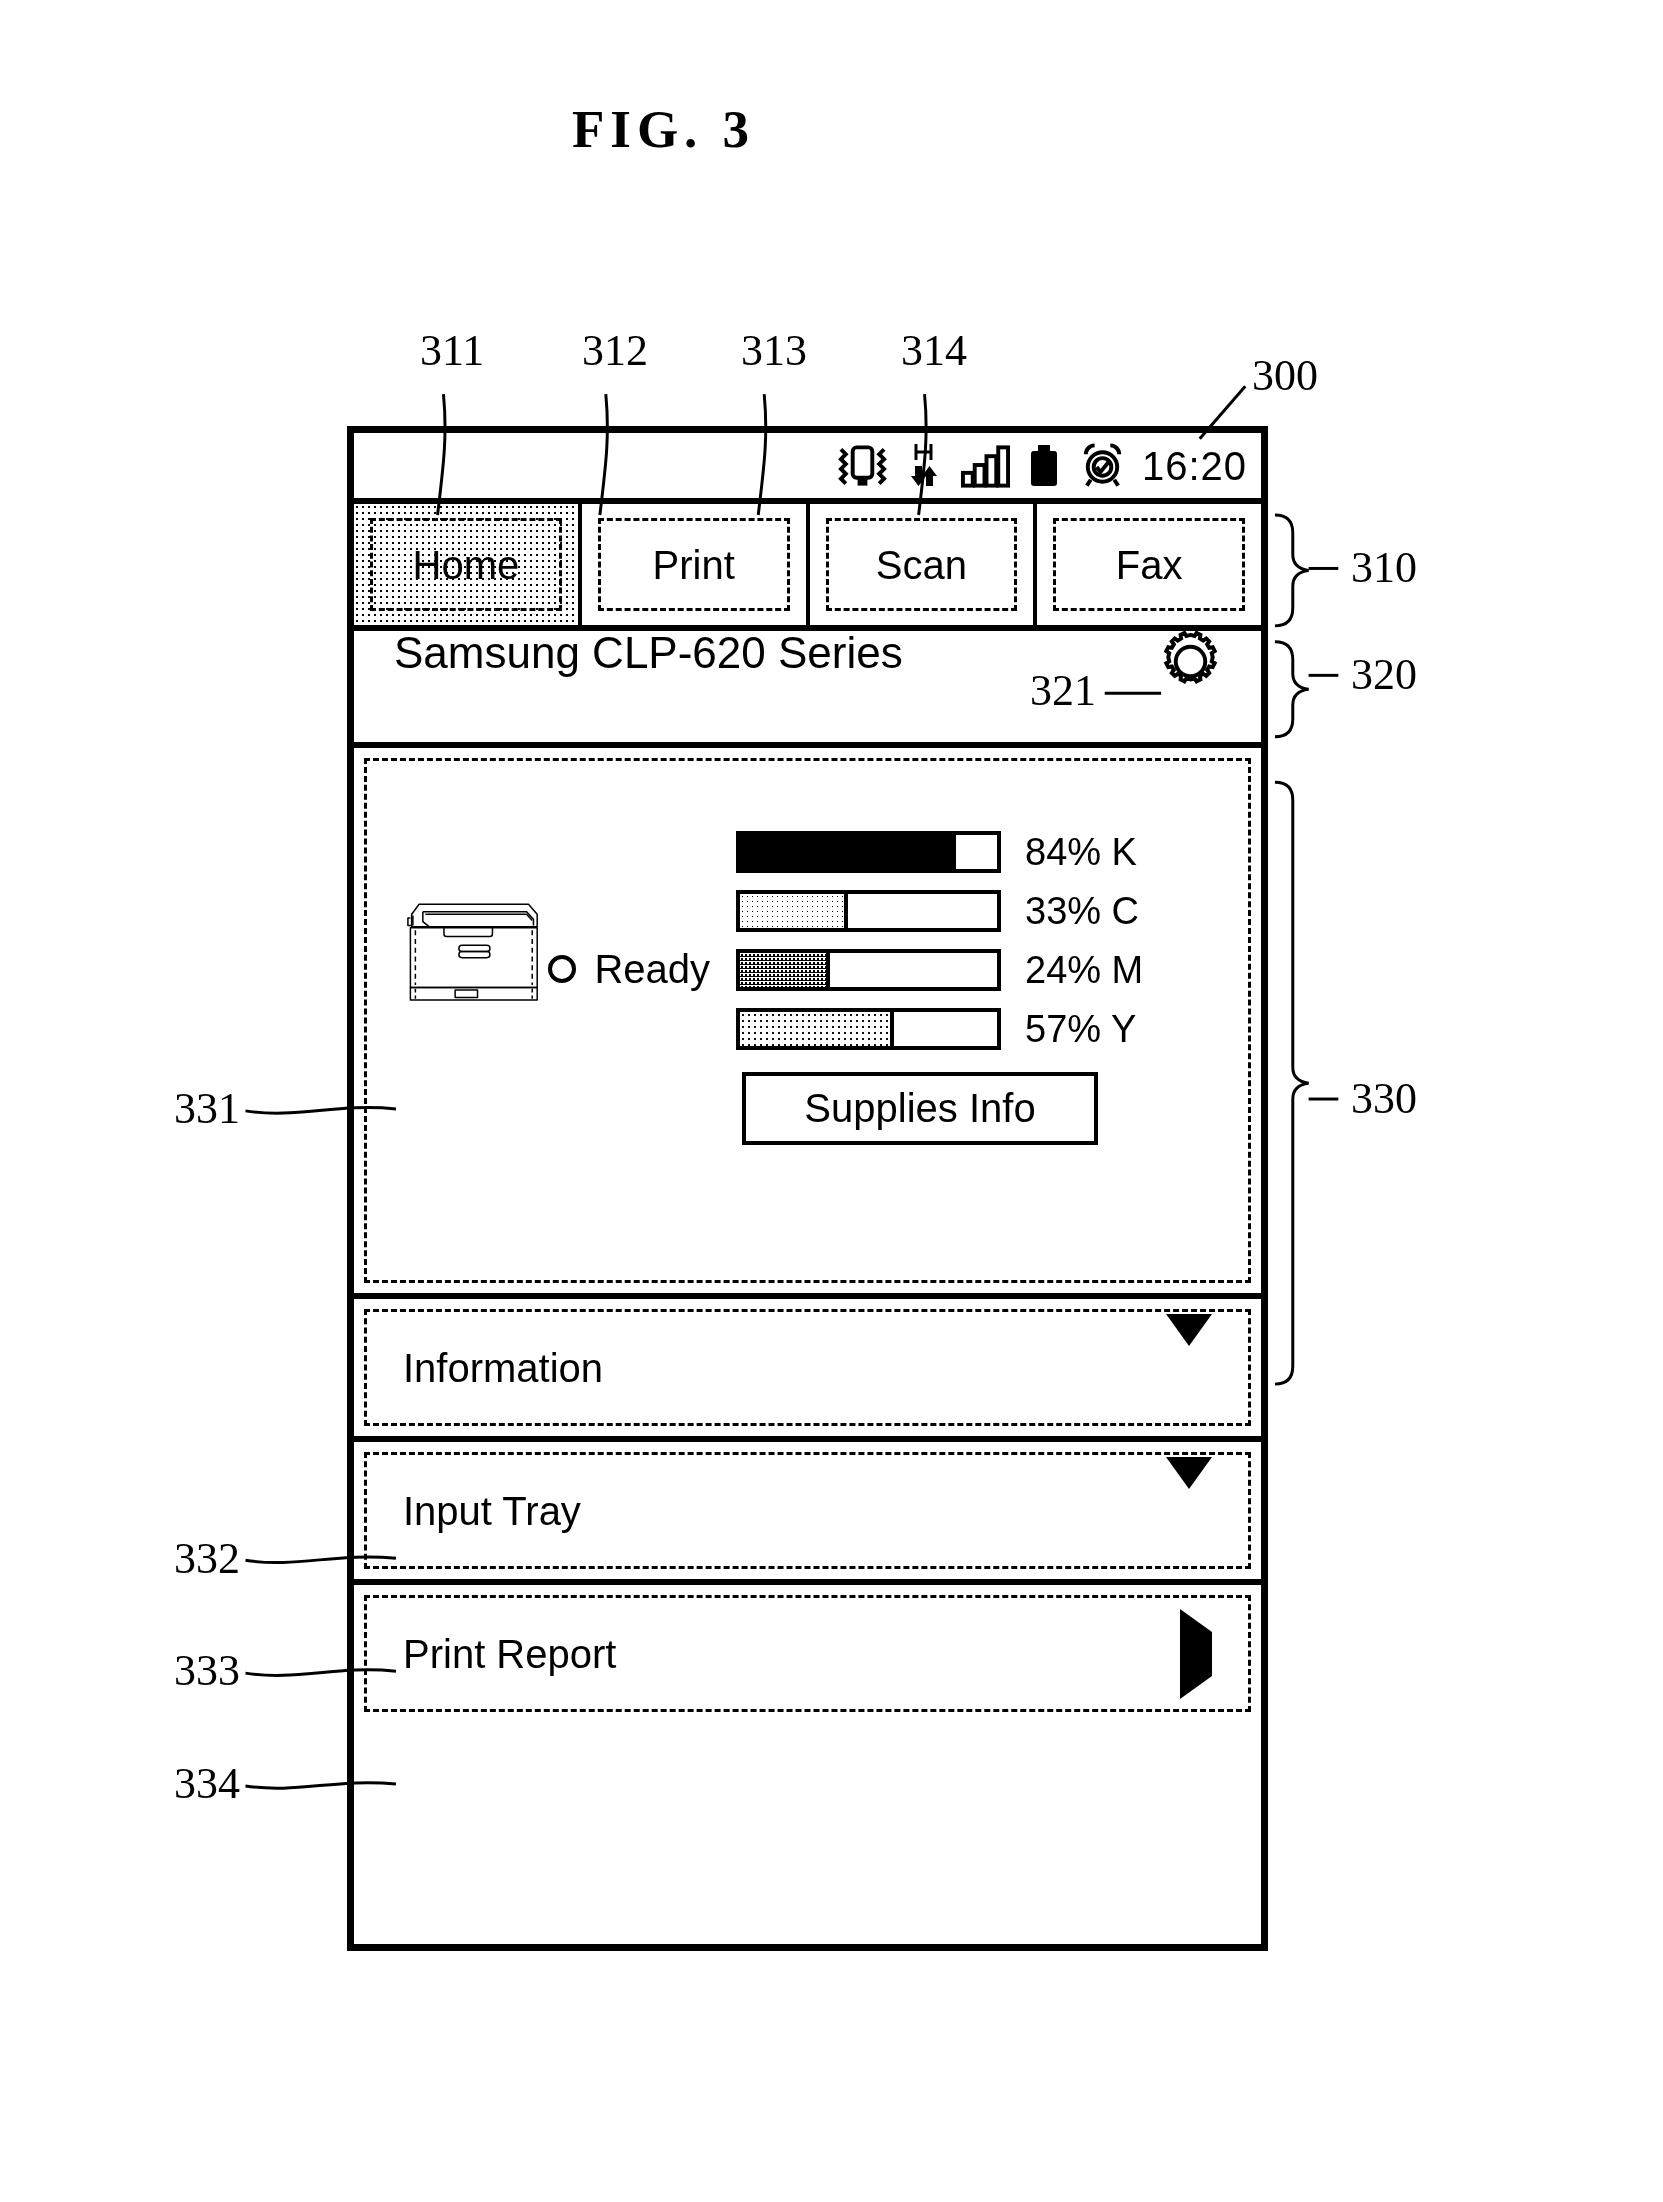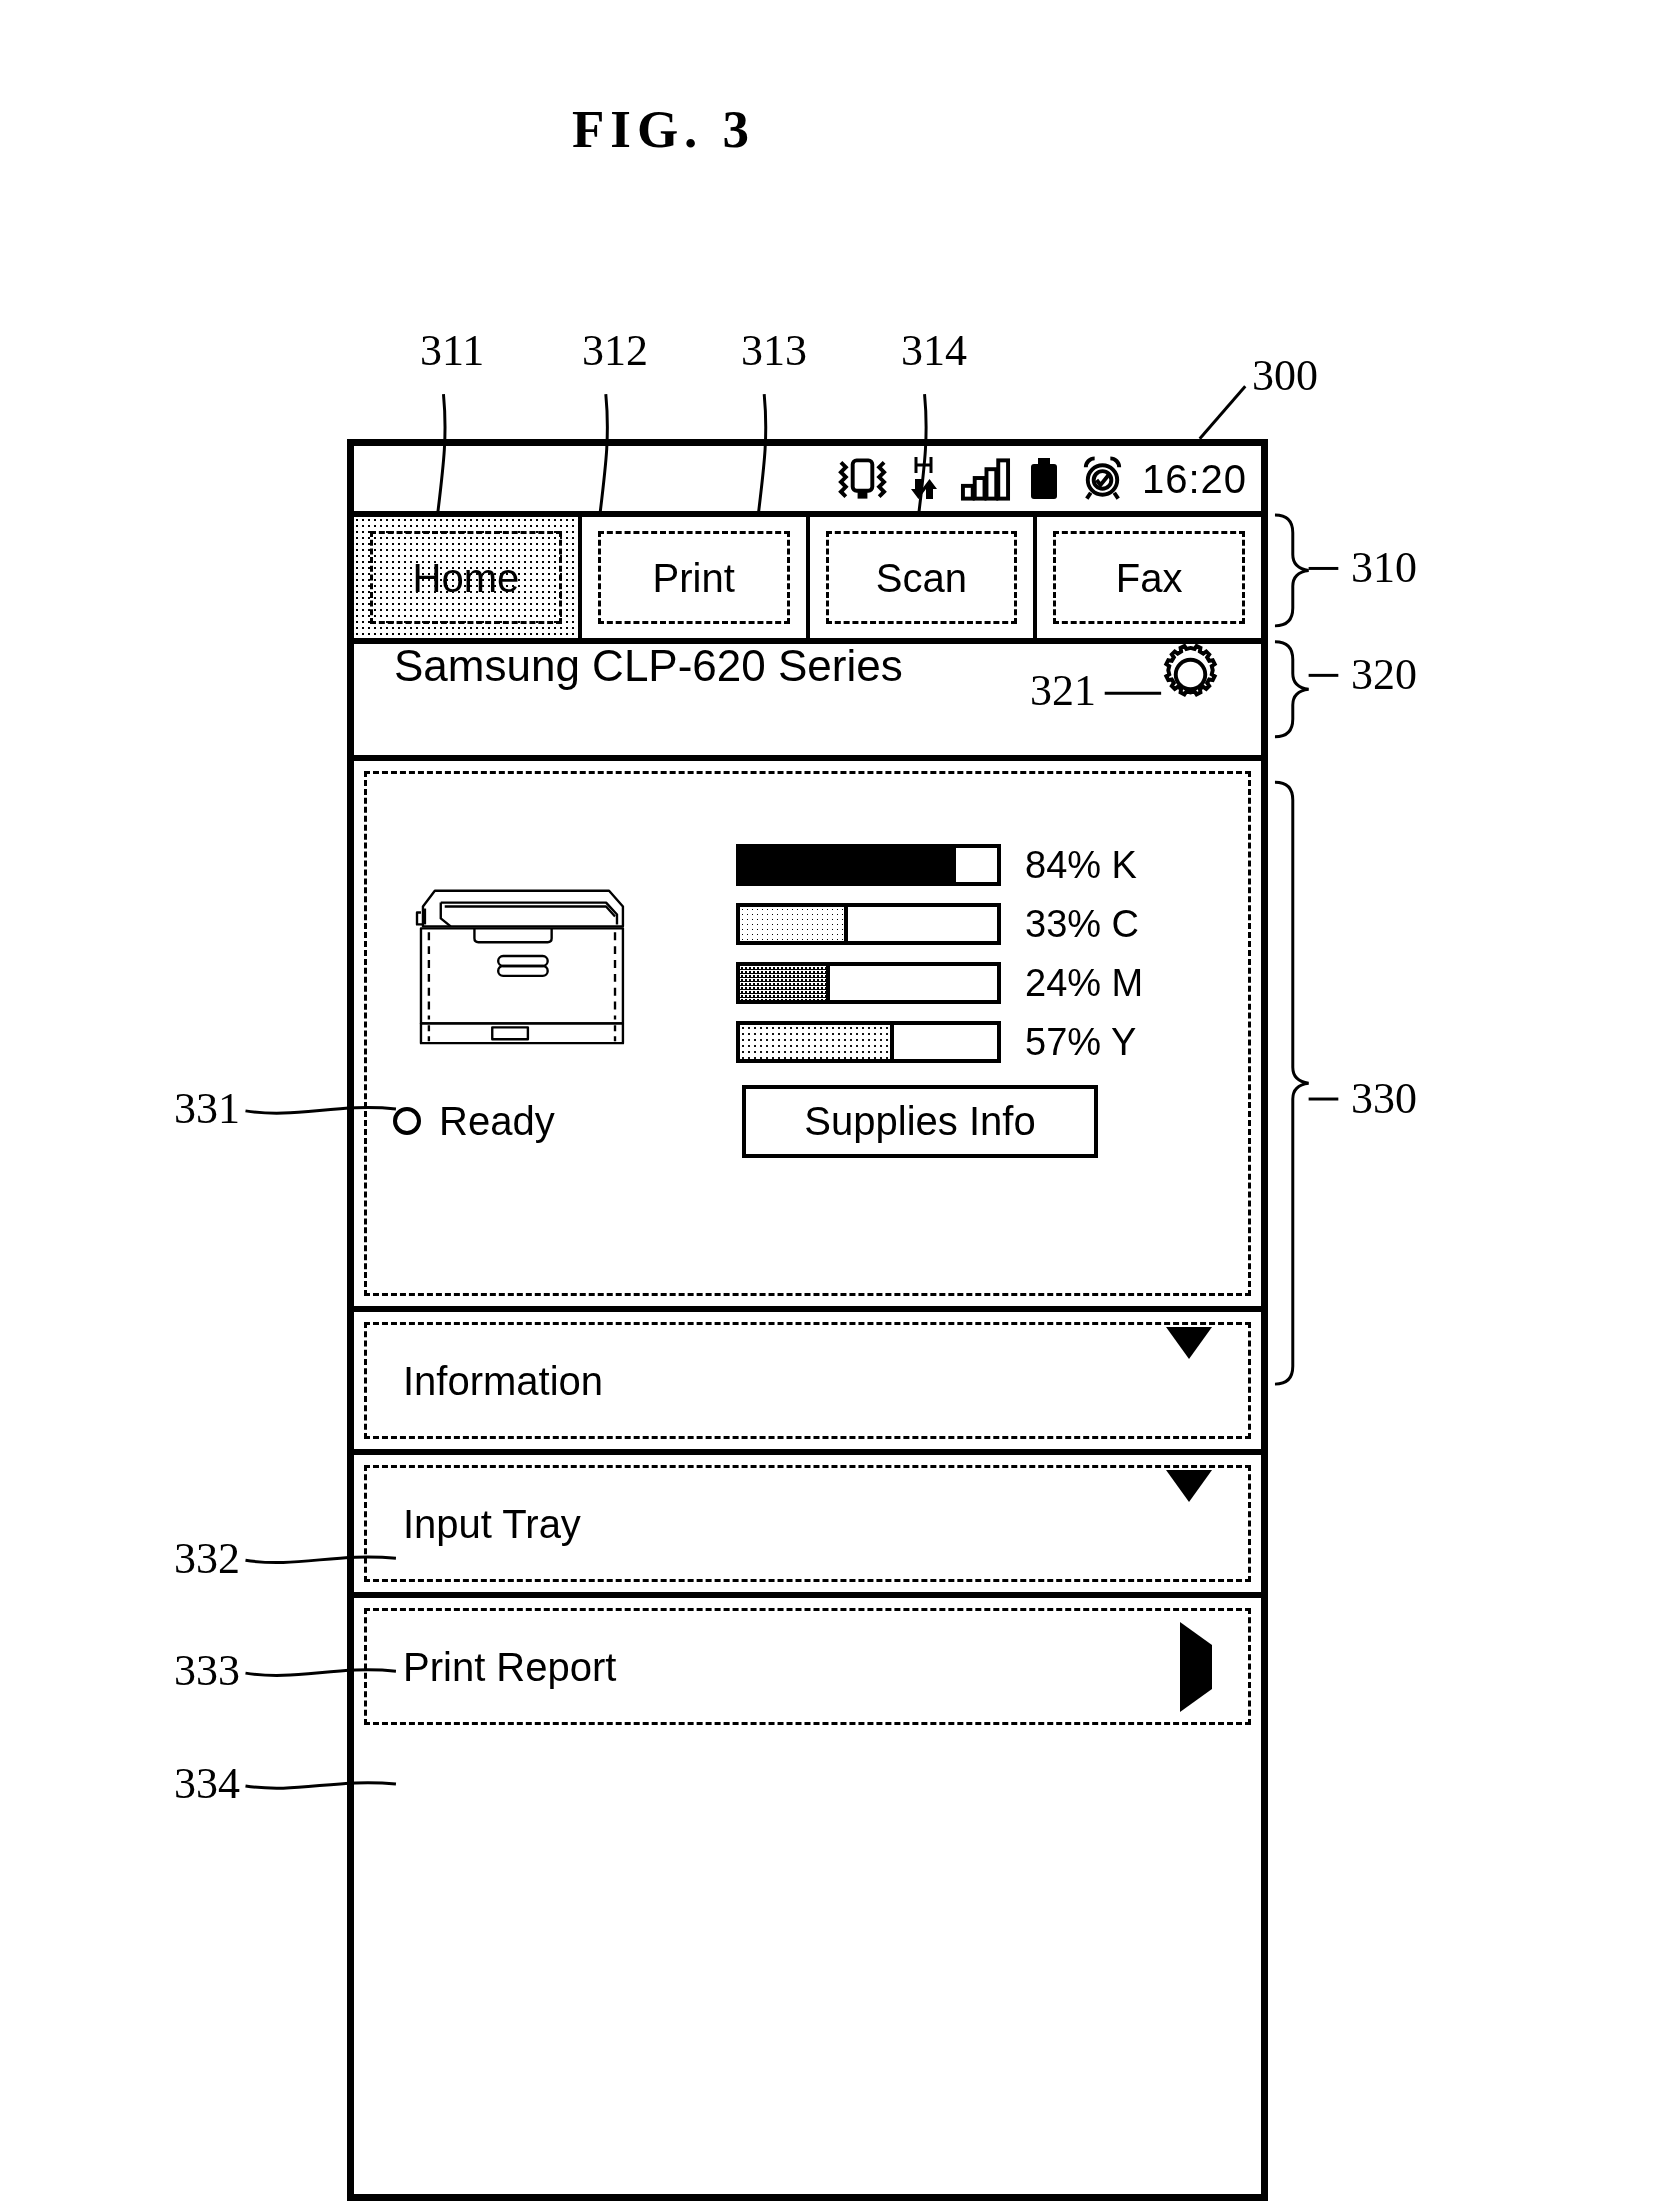--- a/index.html
+++ b/index.html
@@ -26,23 +26,23 @@
     font-family: "Liberation Serif", serif;
     font-size: 53px;
     font-weight: 700;
     letter-spacing: 6px;
   }
 
   
   .device {
     position: absolute;
     left: 347px;
-    top: 439px;
+    top: 426px;
     width: 921px;
-    height: 1762px;
+    height: 1525px;
     border: 7px solid #000;
     box-sizing: border-box;
     background: #fff;
   }
 
   
   .statusbar {
     position: relative;
     height: 71px;
     border-bottom: 6px solid #000;
@@ -145,22 +145,22 @@
     position: relative;
     display: flex;
     align-items: flex-start;
     padding: 28px 26px 0 26px;
   }
 
   
   .printer-col {
     width: 317px;
     display: flex;
-    flex-direction: column;
-    align-items: flex-start;
+    flex-direction: row;
+    align-items: center;
     padding-top: 61px;
   }
   .ready-row {
     display: flex;
     align-items: center;
     gap: 18px;
     margin-top: 40px;
   }
   .ready-dot {
     width: 28px;

